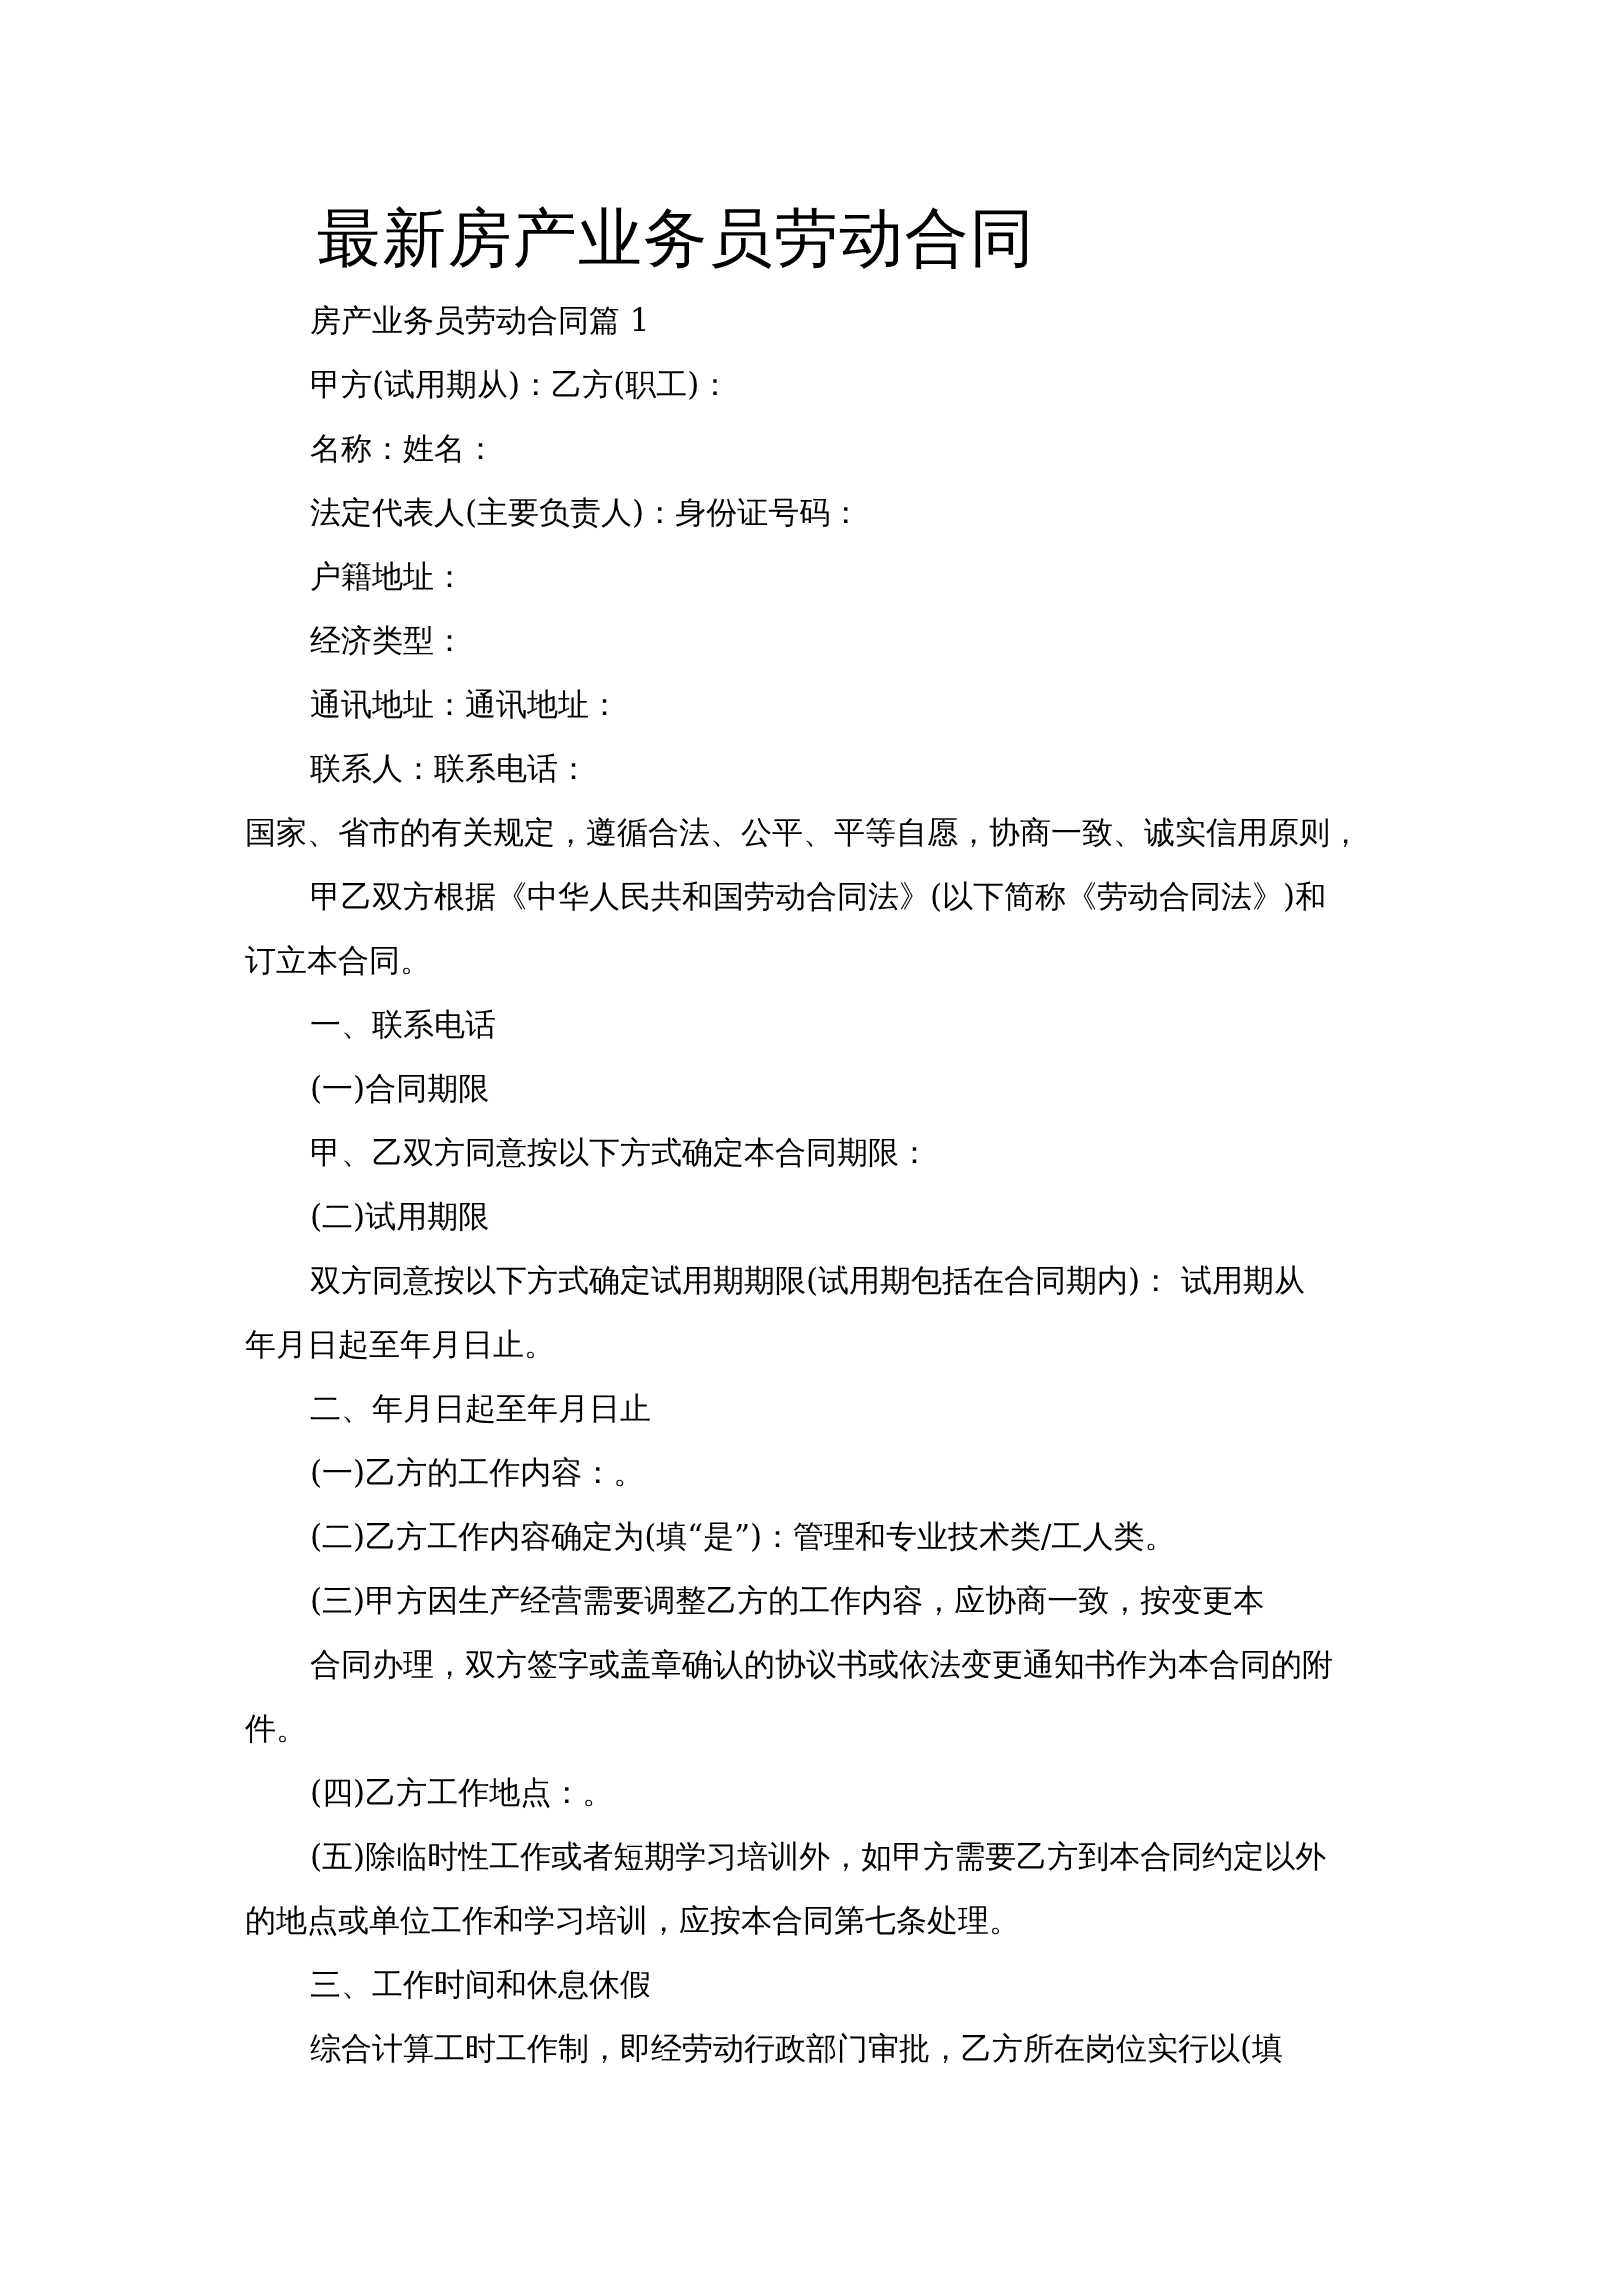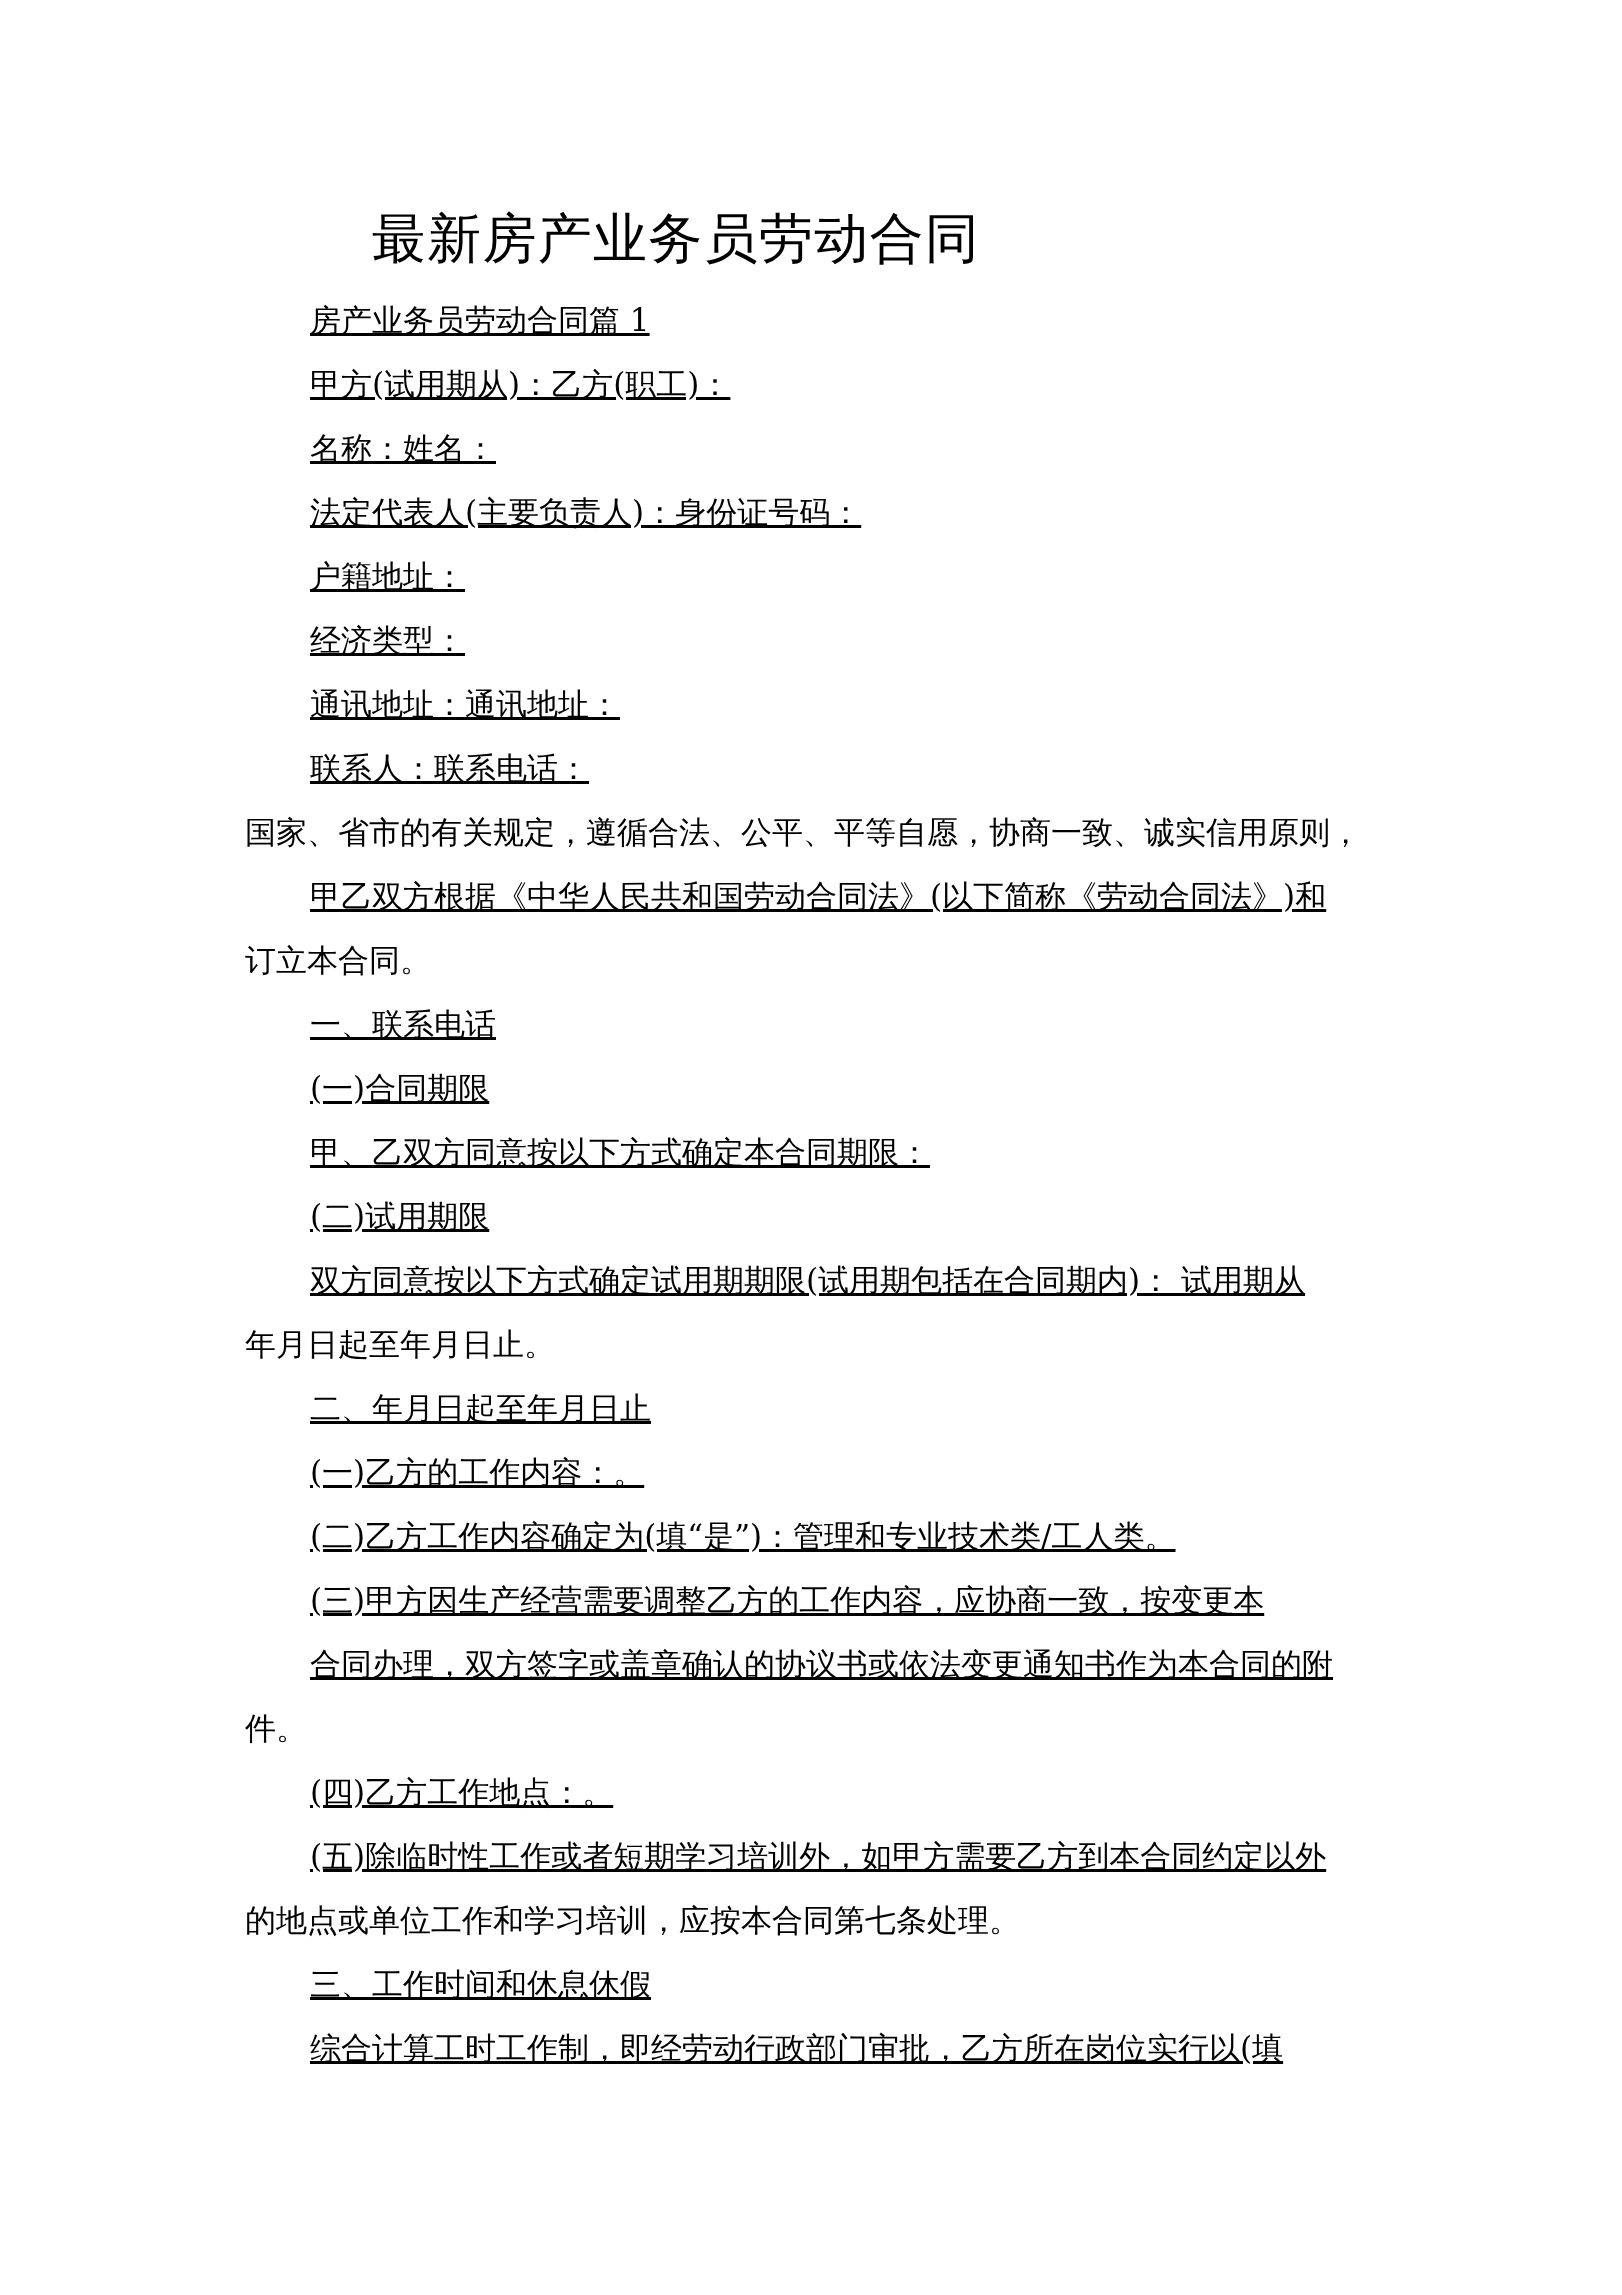--- a/index.html
+++ b/index.html
@@ -1,29 +1,29 @@
 <!DOCTYPE html>
 <html style="font-size:10.5px"><head>
 <meta charset="utf-8">
 <style>
   html, body { margin: 0; padding: 0; background: #ffffff; }
   body { width: 1623px; height: 2295px; position: relative; overflow: hidden; }
   .page { position: absolute; left: 0; top: 0; width: 1623px; height: 2295px; background: #ffffff; }
   .title {
     position: absolute; left: 0; top: 196px; width: 1352px; text-align: center;
-    font-family: "DejaVu Serif", serif; font-size: 54px; line-height: 85px;
+    font-family: "DejaVu Serif", serif; font-size: 64px; line-height: 85px;
     color: #000; letter-spacing: 1.3px;
   }
   .body {
     position: absolute; left: 245px; top: 288px; width: 1139px;
     font-family: "DejaVu Serif", serif; font-size: 31px; line-height: 64px;
     color: #000;
   }
   .line { white-space: nowrap; height: 64px; }
-  .ind { padding-left: 65px; text-decoration: underline; }
+  .ind { padding-left: 65px; }
 </style>
 </head>
 <body>
 
 <div class="page">
   <div class="title">最新房产业务员劳动合同</div>
   <div class="body">
     <div class="line ind">房产业务员劳动合同篇 1</div>
     <div class="line ind">甲方(试用期从)：乙方(职工)：</div>
     <div class="line ind">名称：姓名：</div>

